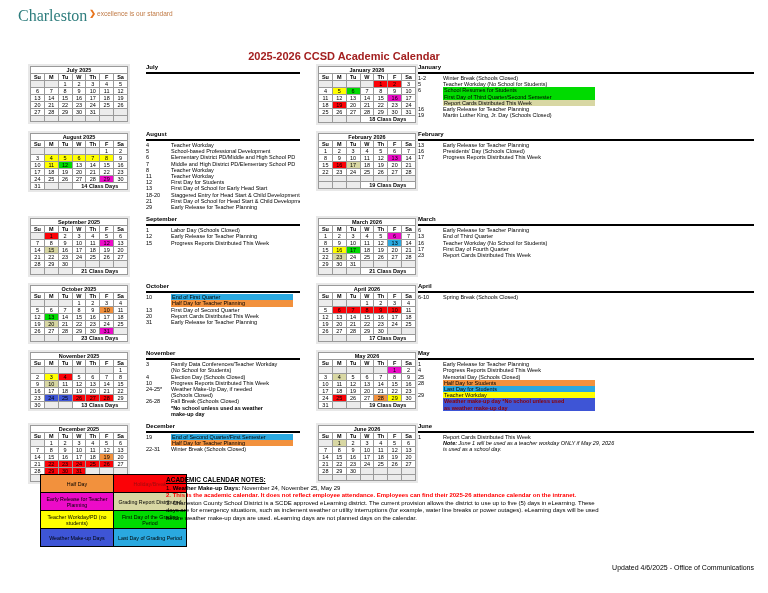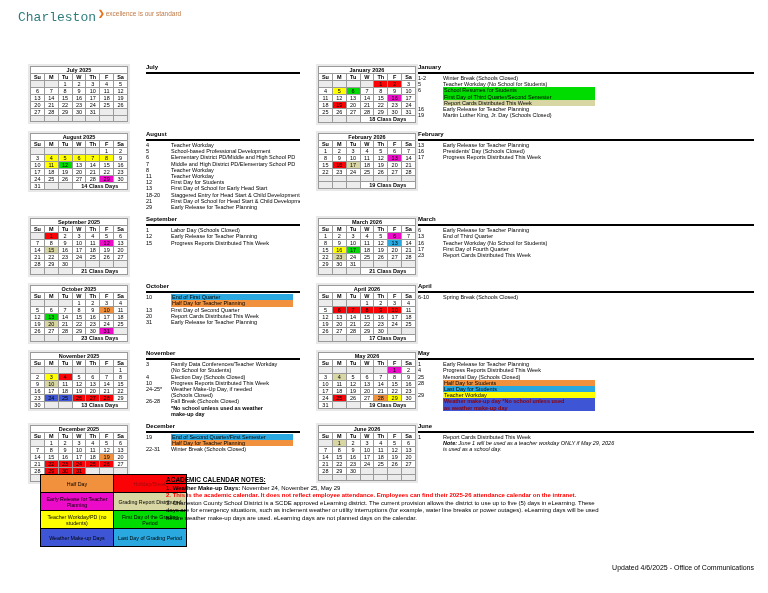--- a/index.html
+++ b/index.html
@@ -2,21 +2,21 @@
 <html style="--c-red: #FB0207; --c-yellow: #FFFF00; --c-green: #00DB00; --c-magenta: #EC0BC8; --c-orange: #F2913D; --c-cyan: #2AA9E0; --c-blue: #3E55D6; --c-tan: #D8D7A3; --c-holiday_text: #9E0B0F; --c-note_red: #FF0000; --c-title_red: #A32020; --c-teal: #2E7D7D; --c-logo_dark: #18182F; --c-logo_orange: #E8731A;"><head>
 <meta charset="utf-8">
 <style>
   *{margin:0;padding:0;box-sizing:border-box}
   html,body{background:#fff}
   body{width:768px;height:593px;font-family:"Liberation Sans",sans-serif;color:#000}
   .page{position:relative;width:768px;height:593px;background:#fff;overflow:hidden}
 
   
   .logo{position:absolute;top:8px;left:18px;line-height:1.05}
-  .charleston,.county{font-family:Liberation Mono, monospace;font-size:13px;color:var(--c-teal)}
+  .charleston,.county{font-family:Liberation Serif, serif;font-size:16px;color:var(--c-teal)}
   .tagline{font-size:6.5px;color:#C07A45;margin-left:2px;vertical-align:5px}
   .chev{color:var(--c-logo_orange);font-weight:bold;font-size:8px;margin-right:1px}
   .sd{font-size:15px;font-weight:bold;color:var(--c-logo_dark);letter-spacing:.4px}
   .sd-t{color:var(--c-logo_orange)}
   .title{position:absolute;top:50px;left:14px;width:660px;text-align:center;
          font-size:11px;font-weight:bold;color:var(--c-title_red)}
 
   
   .months{position:absolute;top:64px;left:14px;width:740px;display:grid;
           grid-template-columns:118px 182px 104px 336px;row-gap:6px;align-items:start}
@@ -60,20 +60,21 @@
 <body>
 
 <div class="page">
 
   <div class="logo">
     <div class="logo-l1">
       <span class="charleston">Charleston</span><span class="tagline"><span class="chev">❯</span><span>excellence is our standard</span></span>
     </div>
   </div>
 
+  <div class="title">2025-2026 CCSD Academic Calendar</div>
 
   <div id="months-grid" class="months">
       <div class="cal-wrap">
         <table class="cal">
           <tbody>
             <tr>
               <td colspan="7" class="cal-title">July 2025</td>
             </tr>
             <tr>
               <td class="dh">Su</td>

